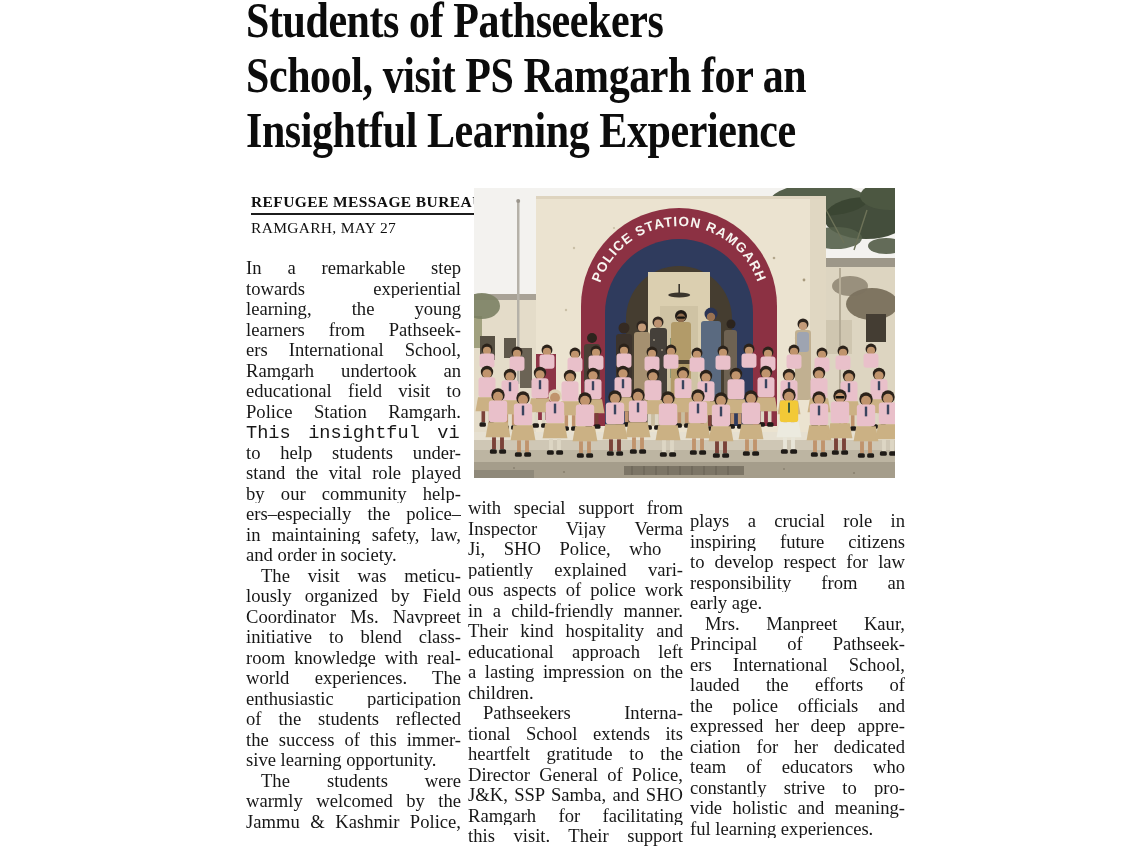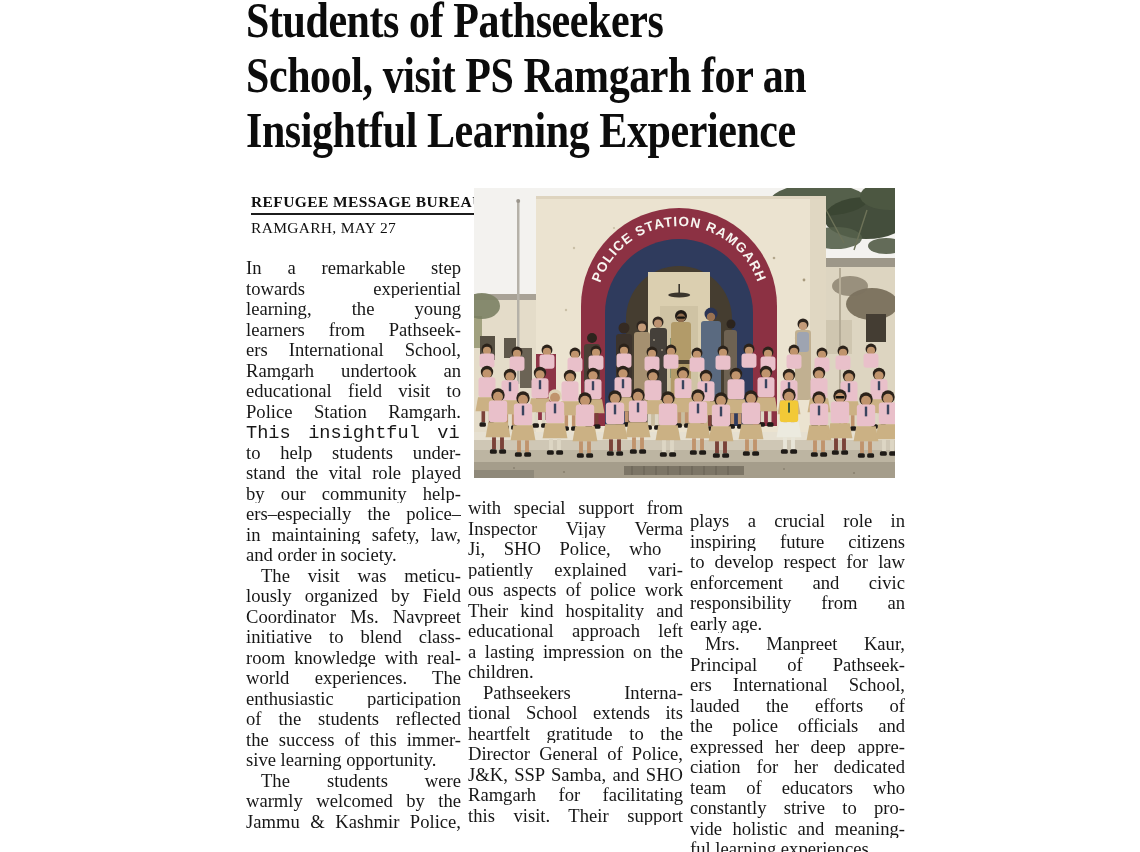--- a/index.html
+++ b/index.html
@@ -603,37 +603,37 @@
       <div class="line" style="padding-left: 15px;"><span style="word-spacing: 32.3594px;">The students were</span></div>
       <div class="line"><span style="word-spacing: 8.84375px;">warmly welcomed by the</span></div>
       <div class="line"><span style="word-spacing: 5.90625px;">Jammu &amp; Kashmir Police,</span></div>
     </div>
   <div class="col" id="col-1">
       <div class="line"><span style="word-spacing: 8.14583px;">with special support from</span></div>
       <div class="line"><span style="word-spacing: 24.2344px;">Inspector Vijay Verma</span></div>
       <div class="line"><span style="word-spacing: 13.9896px;">Ji, SHO Police, who</span></div>
       <div class="line"><span style="word-spacing: 16.6328px;">patiently explained vari-</span></div>
       <div class="line"><span style="word-spacing: 4.4375px;">ous aspects of police work</span></div>
+      <div class="line"><span style="word-spacing: 5.57292px;">in a child-friendly manner.</span></div>
       <div class="line"><span style="word-spacing: 7.45833px;">Their kind hospitality and</span></div>
       <div class="line"><span style="word-spacing: 13.5391px;">educational approach left</span></div>
       <div class="line"><span style="word-spacing: 3.91406px;">a lasting impression on the</span></div>
       <div class="line"><span>children.</span></div>
       <div class="line" style="padding-left: 15px;"><span style="word-spacing: 48.7344px;">Pathseekers Interna-</span></div>
       <div class="line"><span style="word-spacing: 10.8958px;">tional School extends its</span></div>
       <div class="line"><span style="word-spacing: 11.9479px;">heartfelt gratitude to the</span></div>
       <div class="line"><span style="word-spacing: 4.54688px;">Director General of Police,</span></div>
       <div class="line"><span style="word-spacing: 1.75px;">J&amp;K, SSP Samba, and SHO</span></div>
       <div class="line"><span style="word-spacing: 17.6562px;">Ramgarh for facilitating</span></div>
       <div class="line"><span style="word-spacing: 13.9323px;">this visit. Their support</span></div>
     </div>
   <div class="col" id="col-2">
       <div class="line"><span style="word-spacing: 13.7383px;">plays a crucial role in</span></div>
       <div class="line"><span style="word-spacing: 19.1953px;">inspiring future citizens</span></div>
       <div class="line"><span style="word-spacing: 5.47656px;">to develop respect for law</span></div>
-      <div class="line"><span style="word-spacing: 24.8984px;">enforcement and civic</span></div>
       <div class="line"><span style="word-spacing: 25.3828px;">responsibility from an</span></div>
       <div class="line"><span>early age.</span></div>
       <div class="line" style="padding-left: 15px;"><span style="word-spacing: 21.8828px;">Mrs. Manpreet Kaur,</span></div>
       <div class="line"><span style="word-spacing: 25.3984px;">Principal of Pathseek-</span></div>
       <div class="line"><span style="word-spacing: 16.3594px;">ers International School,</span></div>
       <div class="line"><span style="word-spacing: 21.6979px;">lauded the efforts of</span></div>
       <div class="line"><span style="word-spacing: 15.1562px;">the police officials and</span></div>
       <div class="line"><span style="word-spacing: 7.13542px;">expressed her deep appre-</span></div>
       <div class="line"><span style="word-spacing: 11.2656px;">ciation for her dedicated</span></div>
       <div class="line"><span style="word-spacing: 15.3854px;">team of educators who</span></div>

